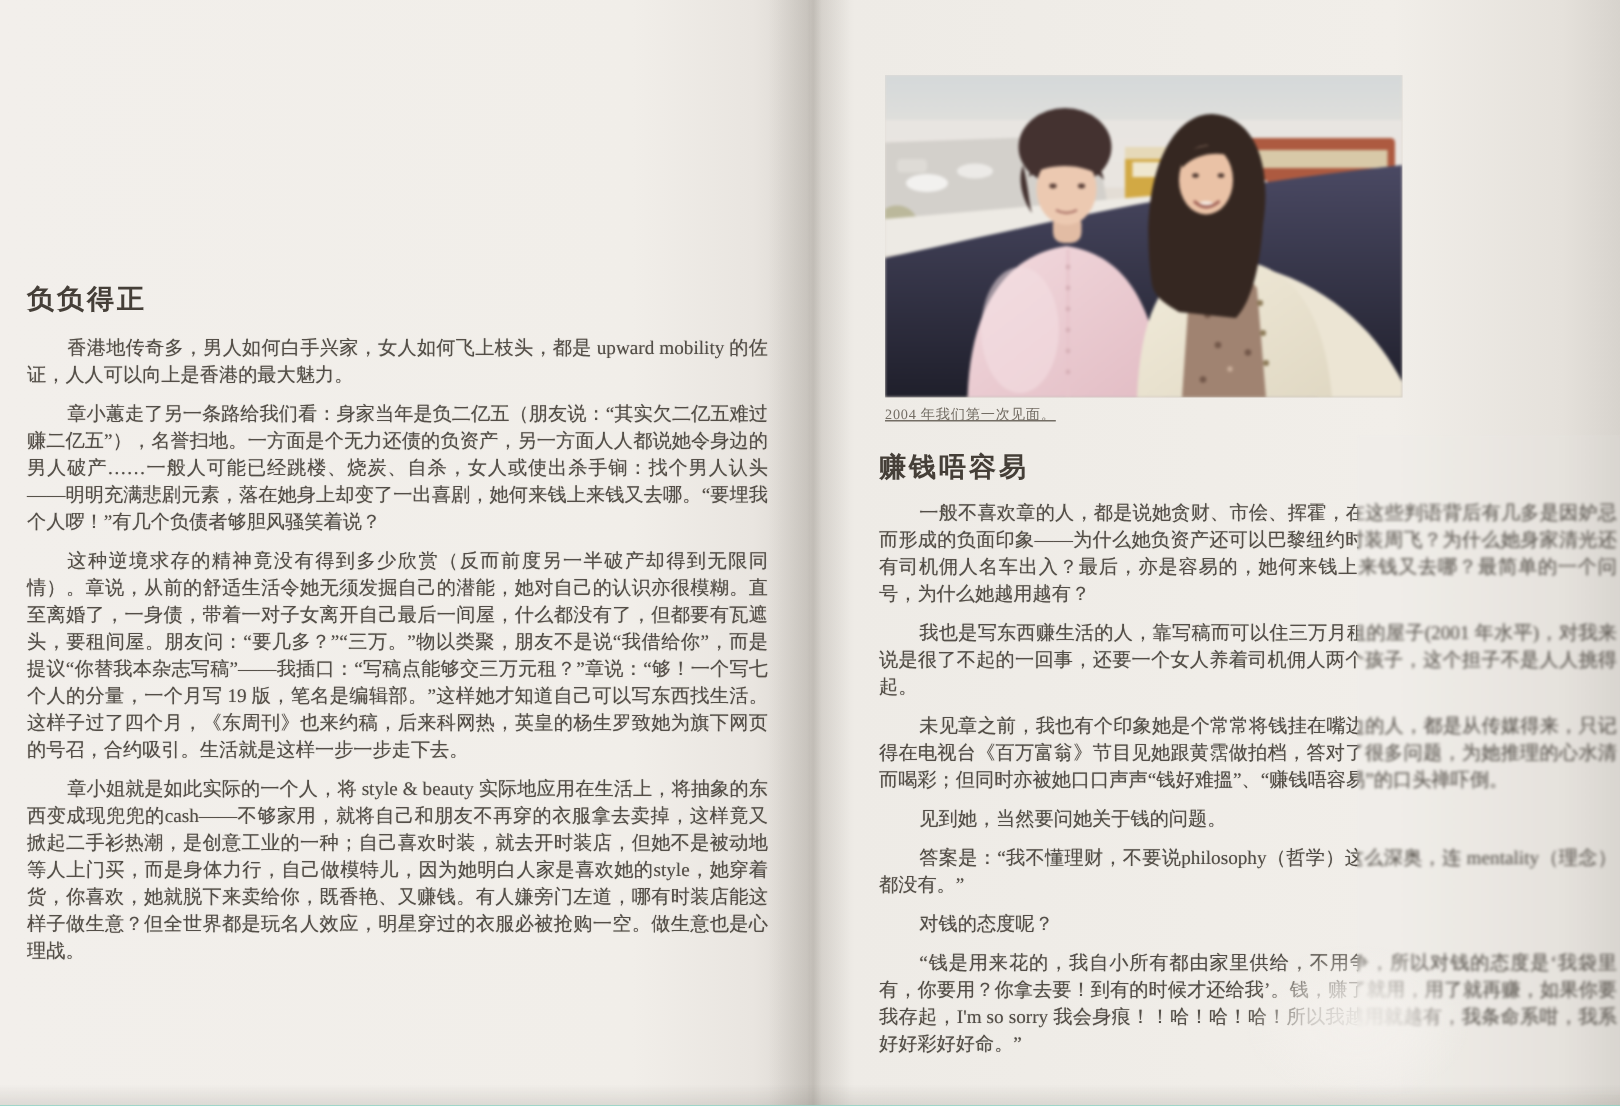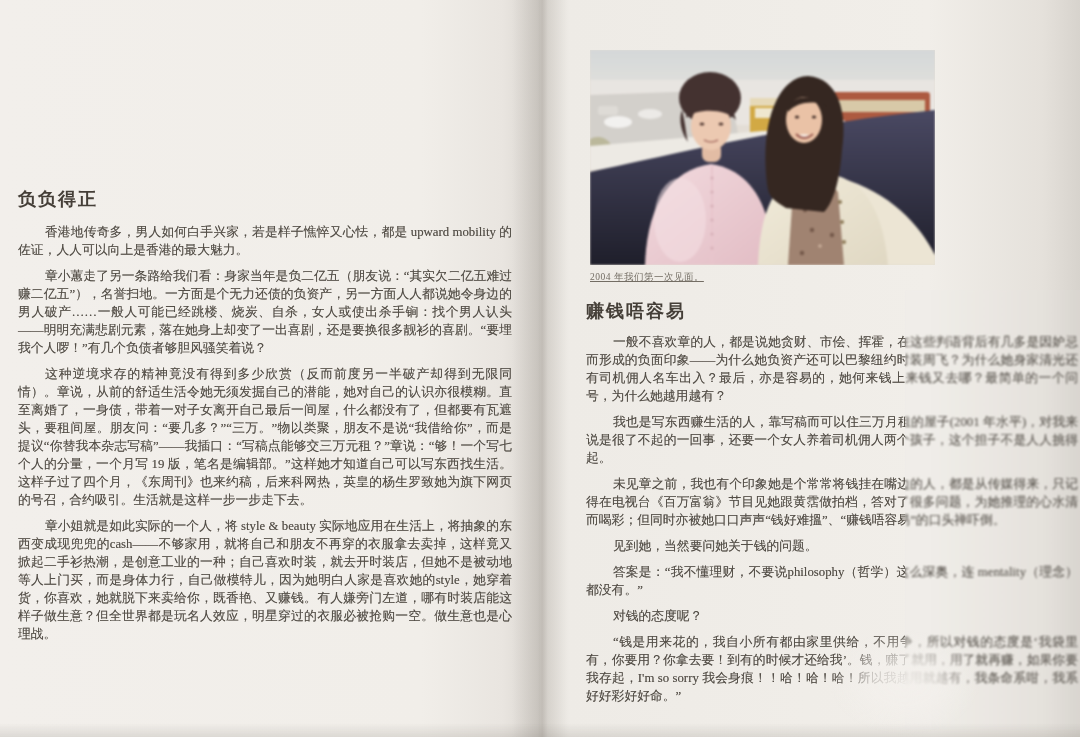--- a/index.html
+++ b/index.html
@@ -40,22 +40,22 @@
 </head>
 <body>
 
 <div class="spread">
 
   <div class="page page-left"></div>
   <div class="page page-right"></div>
 
   <div class="col col-left">
     <h2 class="sec">负负得正</h2>
-    <p class="para">香港地传奇多，男人如何白手兴家，若是样子憔悴又心怯，都是 upward mobility 的佐证，人人可以向上是香港的最大魅力。</p>
-    <p class="para">章小蕙走了另一条路给我们看：身家当年是负二亿五（朋友说：“其实欠二亿五难过赚二亿五”），名誉扫地。一方面是个无力还债的负资产，另一方面人人都说她令身边的男人破产……一般人可能已经跳楼、烧炭、自杀，女人或使出杀手锏：找个男人认头——明明充满悲剧元素，落在她身上却变了一出喜剧，还是要换很多靓衫的喜剧。“要埋我个人啰！”有几个负债者够胆风骚笑着说？</p>
+    <p class="para">香港地传奇多，男人如何白手兴家，女人如何飞上枝头，都是 upward mobility 的佐证，人人可以向上是香港的最大魅力。</p>
+    <p class="para">章小蕙走了另一条路给我们看：身家当年是负二亿五（朋友说：“其实欠二亿五难过赚二亿五”），名誉扫地。一方面是个无力还债的负资产，另一方面人人都说她令身边的男人破产……一般人可能已经跳楼、烧炭、自杀，女人或使出杀手锏：找个男人认头——明明充满悲剧元素，落在她身上却变了一出喜剧，她何来钱上来钱又去哪。“要埋我个人啰！”有几个负债者够胆风骚笑着说？</p>
     <p class="para">这种逆境求存的精神竟没有得到多少欣赏（反而前度另一半破产却得到无限同情）。章说，从前的舒适生活令她无须发掘自己的潜能，她对自己的认识亦很模糊。直至离婚了，一身债，带着一对子女离开自己最后一间屋，什么都没有了，但都要有瓦遮头，要租间屋。朋友问：“要几多？”“三万。”物以类聚，朋友不是说“我借给你”，而是提议“你替我本杂志写稿”——我插口：“写稿点能够交三万元租？”章说：“够！一个写七个人的分量，一个月写 19 版，笔名是编辑部。”这样她才知道自己可以写东西找生活。这样子过了四个月，《东周刊》也来约稿，后来科网热，英皇的杨生罗致她为旗下网页的号召，合约吸引。生活就是这样一步一步走下去。</p>
     <p class="para">章小姐就是如此实际的一个人，将 style &amp; beauty 实际地应用在生活上，将抽象的东西变成现兜兜的cash——不够家用，就将自己和朋友不再穿的衣服拿去卖掉，这样竟又掀起二手衫热潮，是创意工业的一种；自己喜欢时装，就去开时装店，但她不是被动地等人上门买，而是身体力行，自己做模特儿，因为她明白人家是喜欢她的style，她穿着货，你喜欢，她就脱下来卖给你，既香艳、又赚钱。有人嫌旁门左道，哪有时装店能这样子做生意？但全世界都是玩名人效应，明星穿过的衣服必被抢购一空。做生意也是心理战。</p>
   </div>
 
   <div class="col col-right">
 
     <div class="photo">
       <svg width="345" height="215" viewBox="0 0 345 215" xmlns="http://www.w3.org/2000/svg">
         <defs>
           <linearGradient id="sky" x1="0" y1="0" x2="0" y2="1">

